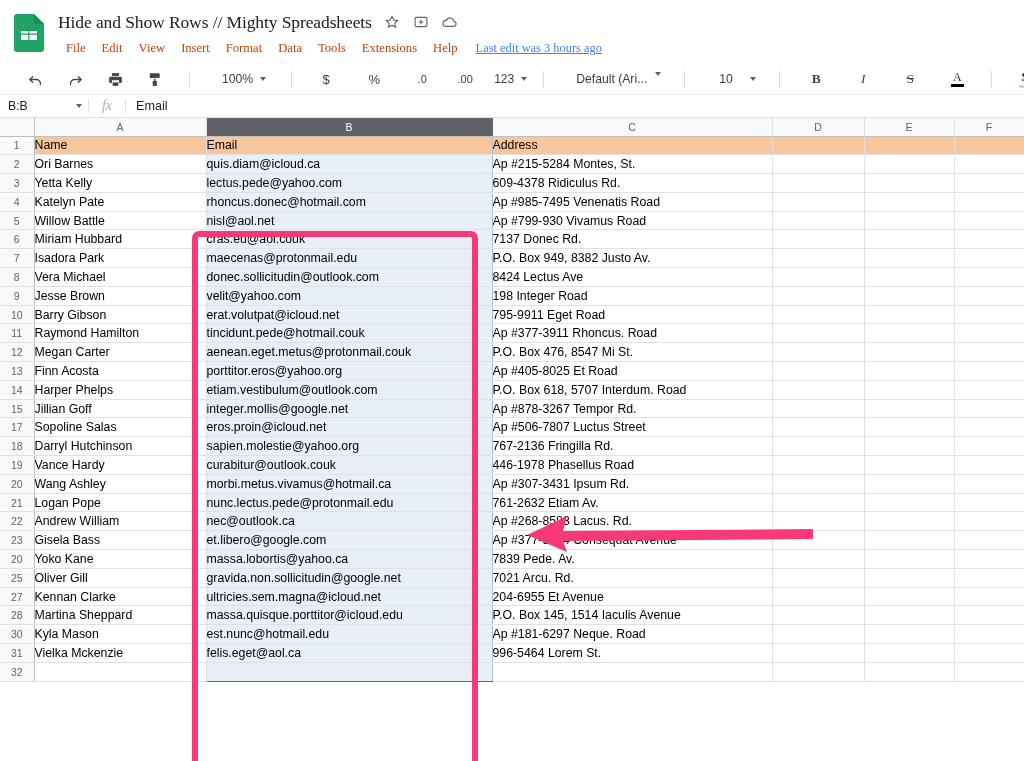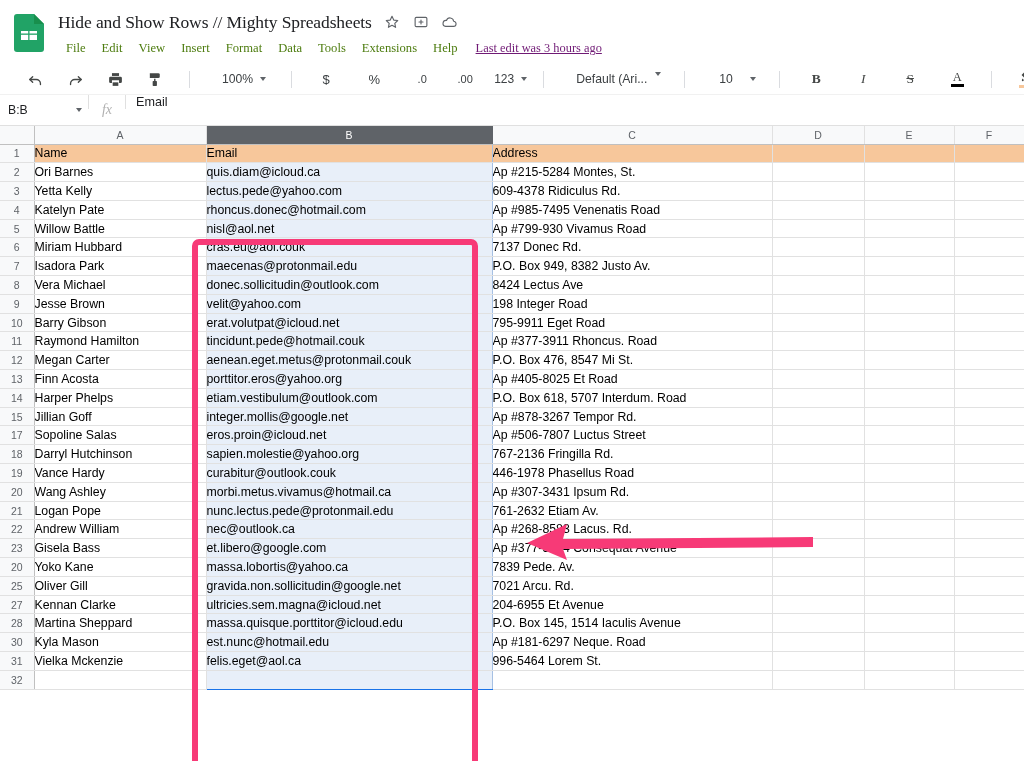--- a/index.html
+++ b/index.html
@@ -15,23 +15,23 @@
   
   .titlebar { display:flex; align-items:flex-start; padding: 8px 0 0 14px; height: 62px; }
   .docicon { width: 30px; height: 38px; margin-top: 6px; flex:none; position:relative; }
   .docicon svg { display:block; }
   .titlewrap { margin-left: 14px; font-family: Liberation Serif, serif; }
   .title-row { display:flex; align-items:center; gap: 11px; height: 28px; }
   .doctitle { font-size: 17.5px; color:#202124; letter-spacing:-0.1px; white-space:nowrap; }
   .ticon { width:18px; height:18px; color:#5f6368; display:flex; align-items:center; justify-content:center; cursor:pointer; }
   .ticon svg { display:block; }
   .menu-row { display:flex; align-items:center; gap: 0; margin-top: 3px; margin-left: 1px; }
-  .menu-item { font-size: 12.6px; color:#4d7c0f; padding: 2px 8px; border-radius: 4px; cursor:pointer; white-space:nowrap; }
+  .menu-item { font-size: 12.6px; color:#c2410c; padding: 2px 8px; border-radius: 4px; cursor:pointer; white-space:nowrap; }
   .menu-item:first-child { padding-left: 7px; }
-  .lastedit { font-size:12.4px; color:#701a75; text-decoration: underline; margin-left: 10px; white-space:nowrap; cursor:pointer; }
+  .lastedit { font-size:12.4px; color:#3b82f6; text-decoration: underline; margin-left: 10px; white-space:nowrap; cursor:pointer; }
 
   
   .toolbar {
     display:flex; align-items:center; height: 30px;
     padding: 0 6px 0 22px; gap: 14px; margin-top: 2px;
   }
   .tb { display:flex; align-items:center; justify-content:center; height:26px; min-width:26px; border-radius:4px; color:#444746; cursor:pointer; }
   .tb svg { display:block; }
   .tb-txt { font-size:12.2px; color:#3c4043; padding: 0 3px; }
   .sep { width:1px; height:17px; background:#dadce0; margin: 0 7px; flex:none; }
@@ -39,21 +39,21 @@
   .zoombox { display:flex;align-items:center; padding: 0 4px 0 8px; cursor:pointer;}
   .zoombox .tb-txt { min-width:30px; text-align:center;}
   .fontbox { display:flex;align-items:flex-start;cursor:pointer; padding:0 2px 0 8px;}
   .fontbox .tb-txt { width: 78px; }
   .sizebox { display:flex;align-items:center;cursor:pointer; padding:0 2px 0 10px;}
   .sizebox .tb-txt { width: 30px; text-align:left;}
   .bold { font-weight:700; font-size:13.5px; font-family:"Liberation Serif",serif;}
   .ital { font-style:italic; font-size:13.5px; font-family:"Liberation Serif",serif;}
 
   
-  .formulabar { display:flex; height: 32px; border-bottom:1px solid #e0e0e0; border-top:1px solid #f1f1f1; }
+  .formulabar { display:flex; align-items:center; height: 24px; border-bottom:1px solid #e0e0e0; border-top:1px solid #f1f1f1; }
   .namebox { width: 88px; display:flex; align-items:center; justify-content:space-between; padding: 0 6px 0 8px; font-size:12.2px; color:#202124; cursor:pointer; }
   .fbsep { width:1px; height:14px; background:#e0e0e0; }
   .fxbox { width: 36px; display:flex; align-items:center; justify-content:center; color:#b0b0b0; font-style:italic; font-family:"Liberation Serif",serif; font-size:14px;}
   .fcontent { flex:1; padding-left: 10px; font-size:12.6px; color:#202124; }
 
   
   .grid { position:relative; width:1024px; }
   table.sheet { border-collapse: collapse; table-layout: fixed; width: 1024px; }
   table.sheet td, table.sheet th { padding:0; margin:0; }
   .colhdr { height: 18px; background:#f8f9fa; border-right:1px solid #e1e1e1; border-bottom:1px solid #c0c0c0;

